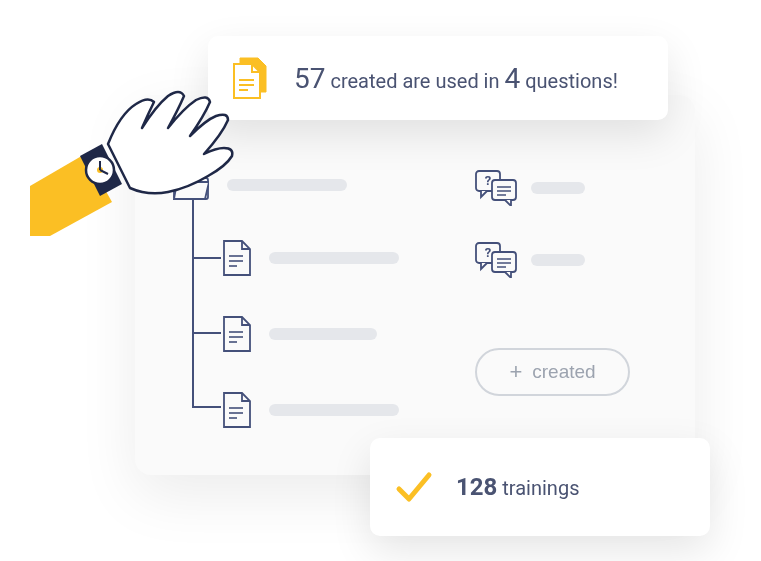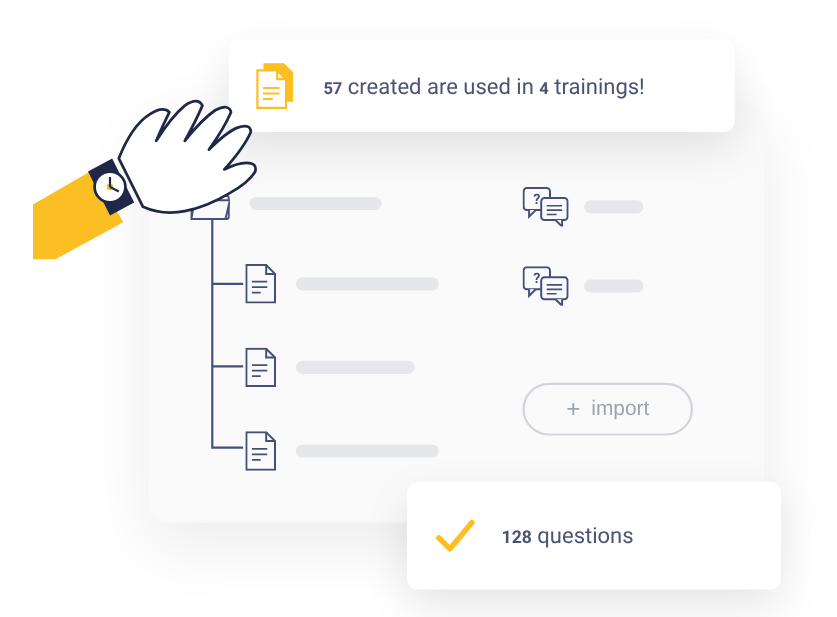--- a/index.html
+++ b/index.html
@@ -38,22 +38,22 @@
     .banner-icon {
       width: 44px;
       height: 44px;
       flex-shrink: 0;
     }
     .banner-text {
       color: #4a5372;
       font-size: 20px;
     }
     .banner-text .num {
-      font-weight: 700;
-      font-size: 15px;
+      font-weight: 400;
+      font-size: 28px;
     }
     .hand-illustration {
       position: absolute;
       left: 30px;
       top: 66px;
       width: 210px;
       height: 170px;
       z-index: 5;
     }
     .tree-area {
@@ -139,21 +139,21 @@
       gap: 22px;
     }
     .check-icon { width: 40px; height: 40px; flex-shrink: 0; }
     .bottom-text {
       color: #4a5372;
       font-size: 20px;
       line-height: 1.35;
     }
     .bottom-text .num {
       font-weight: 700;
-      font-size: 16px;
+      font-size: 24px;
     }
   </style>
 </head>
 <body>
 
 <div class="main-card"></div>
 
 <svg class="tree-lines" viewBox="0 0 40 225">
   <path d="M 2 0 L 2 207 L 30 207 M 2 58 L 30 58 M 2 133 L 30 133" stroke="#44507a" stroke-width="2" fill="none"></path>
 </svg>
@@ -222,37 +222,37 @@
       <line x1="22" y1="17" x2="36" y2="17" stroke="#44507a" stroke-width="1.5"></line>
       <line x1="22" y1="21" x2="36" y2="21" stroke="#44507a" stroke-width="1.5"></line>
       <line x1="22" y1="25" x2="31" y2="25" stroke="#44507a" stroke-width="1.5"></line>
     </svg>
     <div class="pill" style="width:54px"></div>
   </div>
 </div>
 
 <button class="import-button">
   <span class="plus">+</span>
-  <span>import</span>
+  <span>created</span>
 </button>
 
 <div class="top-banner">
   <svg class="banner-icon" viewBox="0 0 44 44">
     <path d="M 10 2 L 28 2 L 36 10 L 36 36 L 10 36 Z" fill="#fbbf24" stroke="#fbbf24"></path>
     <path d="M 4 8 L 22 8 L 30 16 L 30 42 L 4 42 Z" fill="#fff" stroke="#fbbf24" stroke-width="2"></path>
     <path d="M 22 8 L 22 16 L 30 16" fill="none" stroke="#fbbf24" stroke-width="2"></path>
     <line x1="9" y1="24" x2="24" y2="24" stroke="#fbbf24" stroke-width="2"></line>
     <line x1="9" y1="29" x2="24" y2="29" stroke="#fbbf24" stroke-width="2"></line>
     <line x1="9" y1="34" x2="18" y2="34" stroke="#fbbf24" stroke-width="2"></line>
   </svg>
   <div class="banner-text">
     <span class="num">57</span>
     <span>created are used in</span>
     <span class="num">4</span>
-    <span>trainings!</span>
+    <span>questions!</span>
   </div>
 </div>
 
 <svg class="hand-illustration" viewBox="0 0 210 170">
 
   <path d="M 0 120 L 55 88 L 82 136 L 20 170 L 0 170 Z" fill="#fbbf24"></path>
 
   <path d="M 50 90 L 72 78 L 92 118 L 70 130 Z" fill="#1f2847"></path>
 
   <circle cx="70" cy="104" r="14" fill="#fff" stroke="#1f2847" stroke-width="2.5"></circle>
@@ -280,15 +280,15 @@
            Q 118 130 100 122
            L 78 78 Z" fill="#fff" stroke="#1f2847" stroke-width="2.5" stroke-linejoin="round"></path>
 </svg>
 
 <div class="bottom-banner">
   <svg class="check-icon" viewBox="0 0 40 40">
     <path d="M 5 22 L 15 32 L 35 8" fill="none" stroke="#fbbf24" stroke-width="5" stroke-linecap="round" stroke-linejoin="round"></path>
   </svg>
   <div class="bottom-text">
     <span class="num">128</span>
-    <span>questions</span><br>
+    <span>trainings</span><br>
   </div>
 </div>
 
 </body></html>

